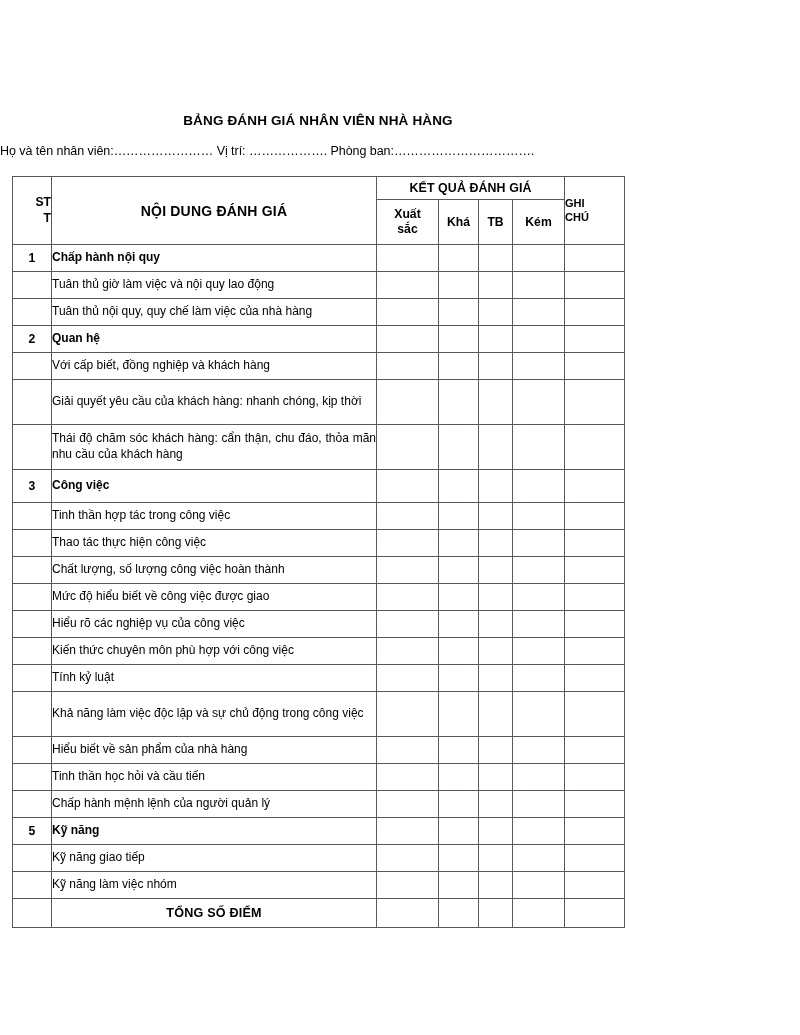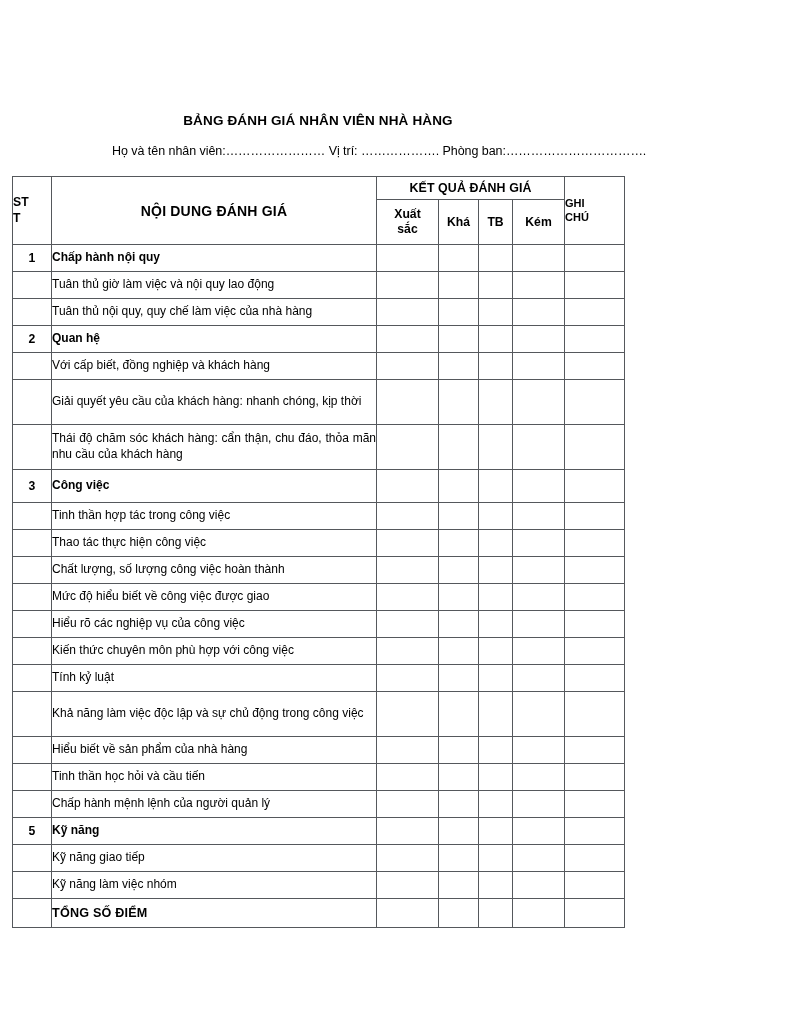--- a/index.html
+++ b/index.html
@@ -26,21 +26,20 @@
     margin: 0;
     padding-top: 113px;
     text-align: center;
     font-size: 13.5px;
     font-weight: bold;
     letter-spacing: 0.15px;
   }
   .doc-subtitle {
     margin: 0;
     padding-top: 16px;
-    padding-left: 112px;
     padding-right: 90px;
     font-size: 12.5px;
     font-weight: normal;
     white-space: nowrap;
     letter-spacing: -0.05px;
   }
   .table-wrap {
     margin: 18px auto 0 auto;
     width: 612px;
   }
@@ -59,21 +58,21 @@
   
   col.c-stt     { width: 39px; }
   col.c-content { width: 325px; }
   col.c-xs      { width: 62px; }
   col.c-kha     { width: 40px; }
   col.c-tb      { width: 34px; }
   col.c-kem     { width: 52px; }
   col.c-ghi     { width: 60px; }
 
   th.h-stt {
-    text-align: left;
+    text-align: right;
     font-weight: bold;
     font-size: 12.2px;
     line-height: 1.25;
     height: 66px;
   }
   th.h-content {
     text-align: center;
     font-weight: bold;
     font-size: 14px;
     letter-spacing: 0.2px;
@@ -117,21 +116,21 @@
     text-align: left;
   }
   tr.section td.content,
   tr.item td.content { font-size: 12px; }
 
   tr.row-h26 td { height: 26px; }
   tr.row-h32 td { height: 32px; }
   tr.row-h44 td { height: 44px; }
 
   td.total {
-    text-align: left;
+    text-align: center;
     font-weight: bold;
     font-size: 12.6px;
     letter-spacing: 0.2px;
     padding: 4px 0;
   }
   tr.total-row td { height: 28px; }
 
   td.mark { background: #ffffff; }
 </style>
 </head>

